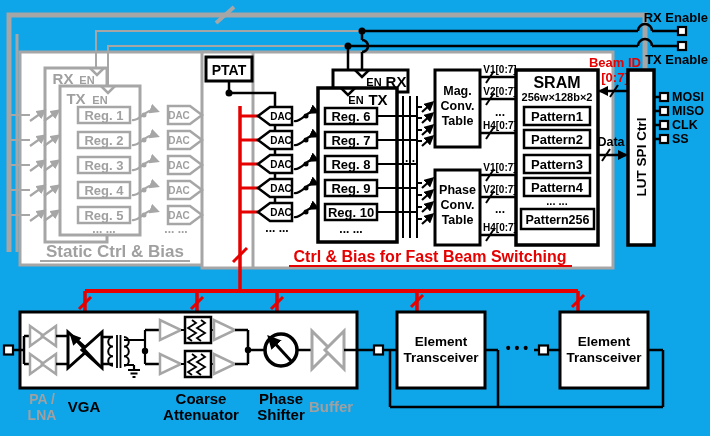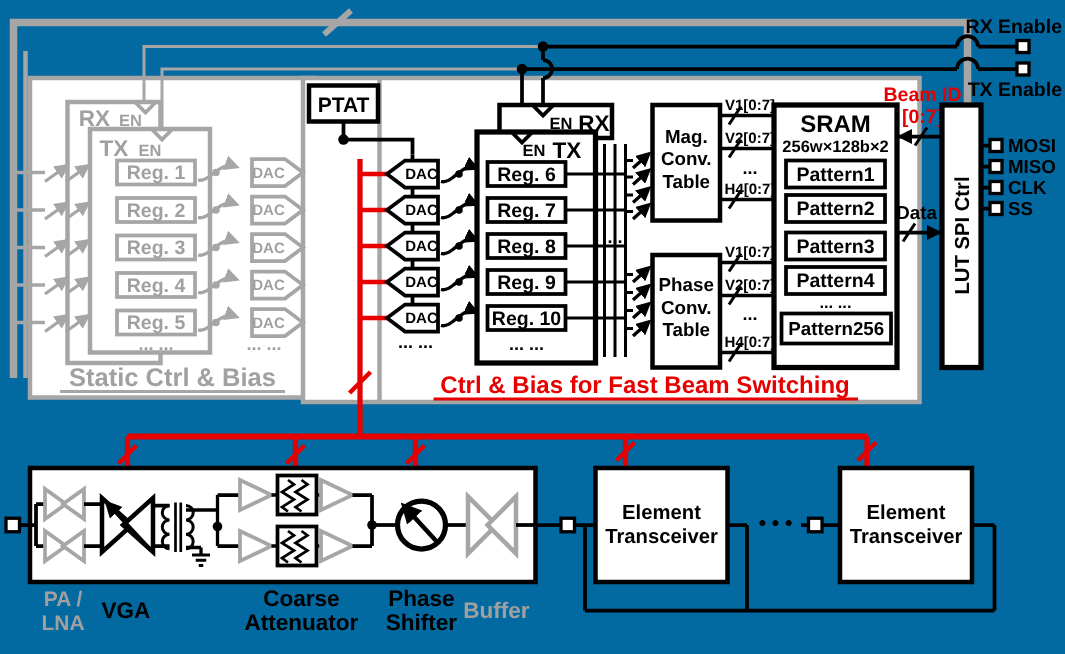--- a/index.html
+++ b/index.html
@@ -1,16 +1,16 @@
 <!DOCTYPE html>
 <html><head>
 <meta charset="utf-8">
 <style>
   html,body{margin:0;padding:0;background:#fff;}
-  .canvas{position:relative;width:710px;height:436px;background:#0369a1;overflow:hidden;}
+  .canvas{position:relative;width:710px;height:436px;background:#0ea5e9;overflow:hidden;}
   svg text{font-family:"Liberation Sans","DejaVu Sans",sans-serif;font-weight:bold;fill:#000;}
   .tg{fill:#a0a0a0;} .tr{fill:#e60000;}
   .f10{font-size:10px;} .f11{font-size:11px;} .f12{font-size:12px;} .f125{font-size:12.5px;}
   .f13{font-size:13px;} .f135{font-size:13.5px;} .f14{font-size:14px;} .f15{font-size:15px;}
   .f16{font-size:16px;} .f17{font-size:17px;}
   .gw{stroke:#a6a6a6;fill:none;} .bw{stroke:#000;fill:none;} .rw{stroke:#e60000;fill:none;}
   .boxg{fill:#fff;stroke:#a6a6a6;} .boxb{fill:#fff;stroke:#000;}
   .shg{stroke:#a6a6a6;fill:#fff;} .shb{stroke:#000;fill:#fff;}
 </style>
 </head>

